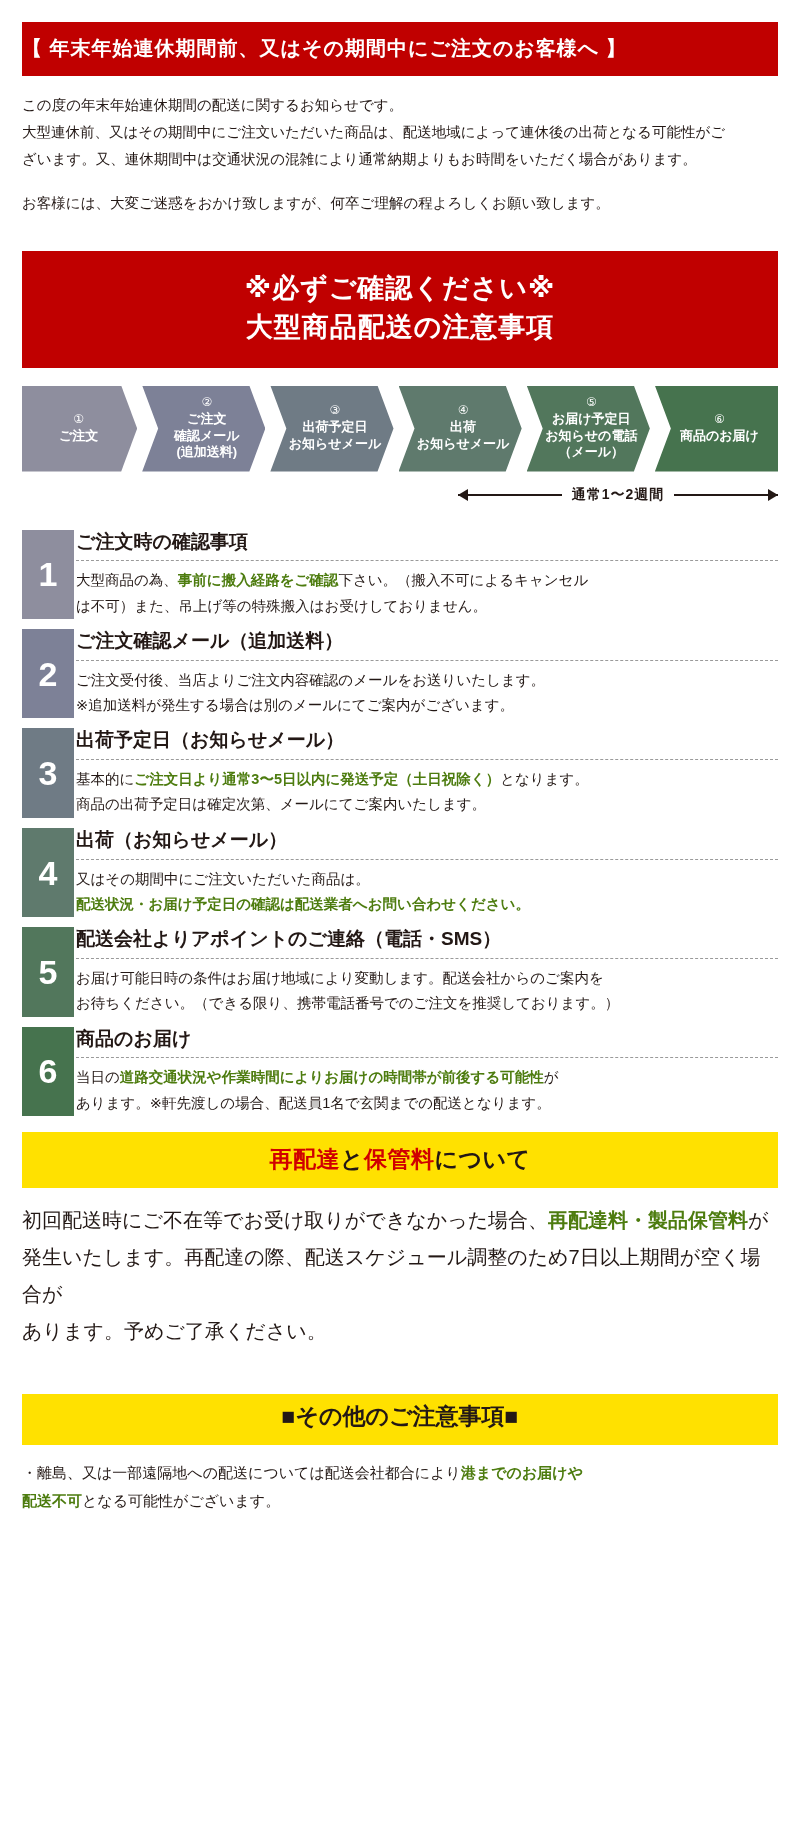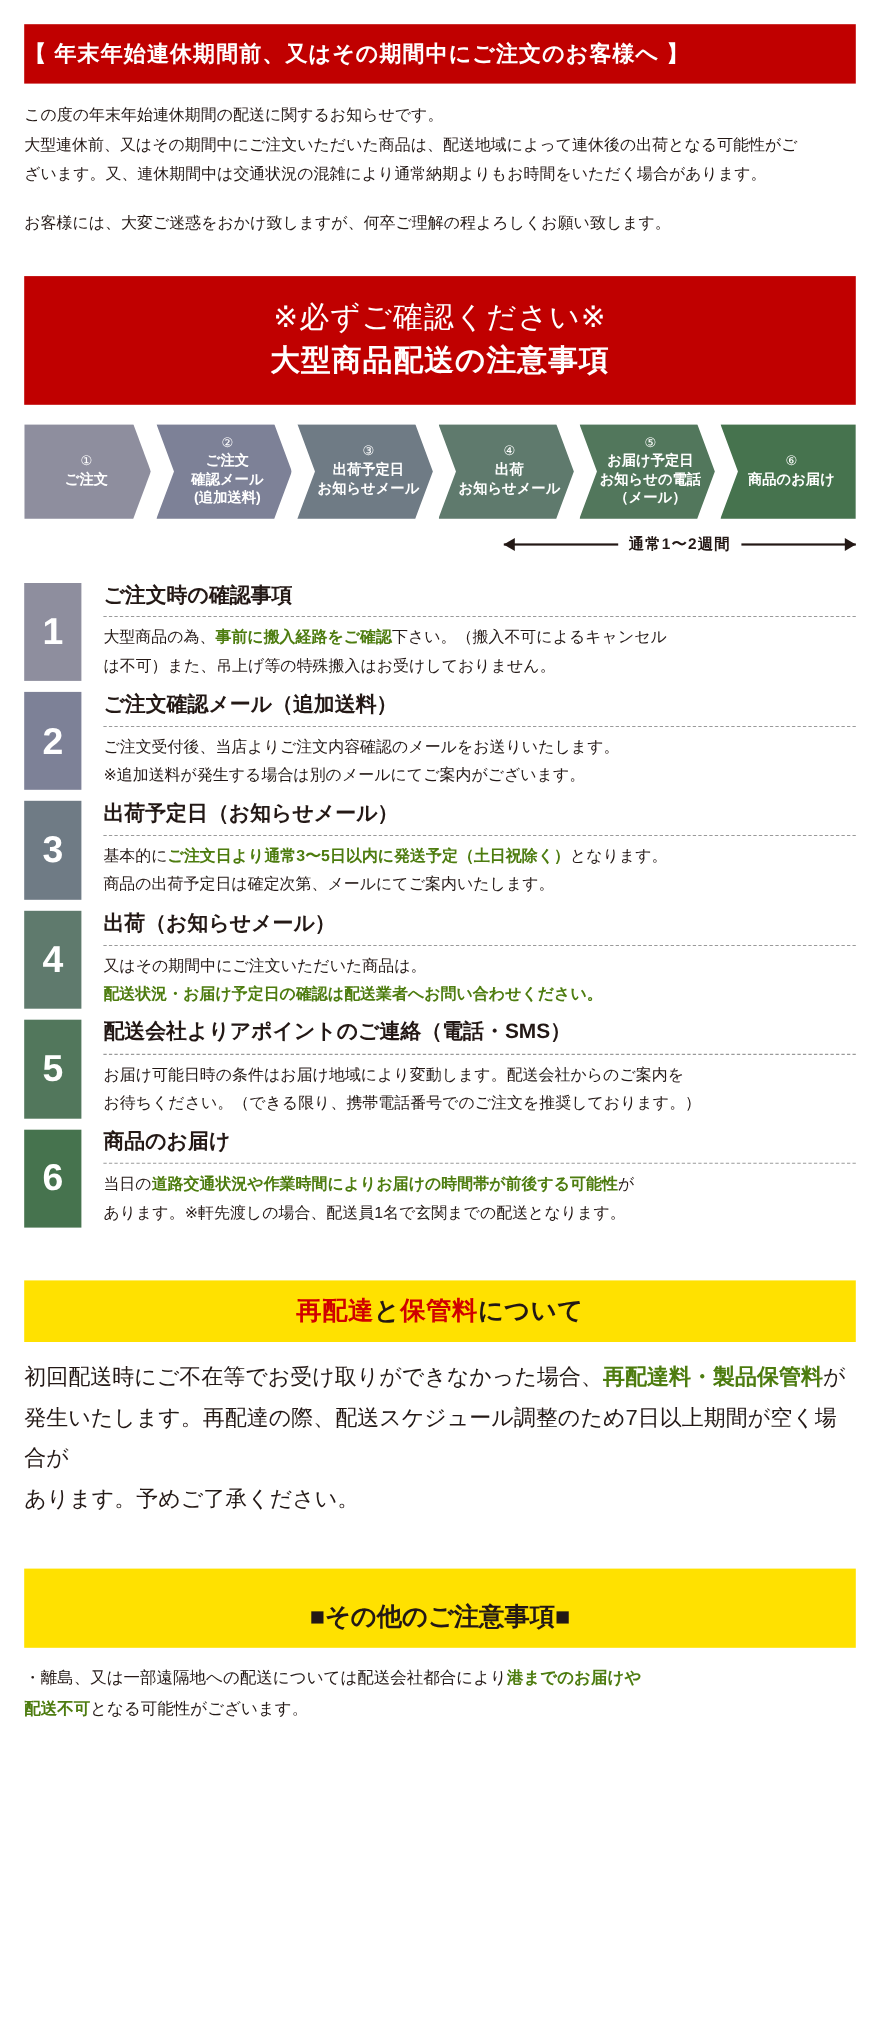--- a/index.html
+++ b/index.html
@@ -42,21 +42,21 @@
   
   .main-head {
     margin: 34px 22px 0 22px;
     background: #c00000;
     color: #ffffff;
     text-align: center;
     padding: 18px 0 20px 0;
   }
   .main-head .line1 {
     font-size: 27px;
-    font-weight: normal;
+    font-weight: bold;
     letter-spacing: 1px;
     line-height: 1.45;
   }
   .main-head .line2 {
     font-size: 27px;
     font-weight: bold;
     letter-spacing: 1px;
     line-height: 1.45;
   }
 
@@ -160,21 +160,21 @@
     color: #ffffff;
     font-size: 34px;
     font-weight: bold;
     display: flex;
     align-items: center;
     justify-content: center;
     line-height: 1;
   }
   .step-body {
     flex: 1 1 auto;
-    padding-left: 20px;
+    padding-left: 2px;
     box-sizing: border-box;
   }
   .step-title {
     font-size: 19px;
     font-weight: bold;
     color: #231815;
     padding-bottom: 6px;
     border-bottom: 1px dashed #9a9a9a;
     margin-bottom: 7px;
     line-height: 1.3;
@@ -188,21 +188,21 @@
 
   .n1 { background: #8e8e9e; }
   .n2 { background: #7d8197; }
   .n3 { background: #6f7b85; }
   .n4 { background: #5f7a6d; }
   .n5 { background: #52775c; }
   .n6 { background: #46734e; }
 
   
   .yellow-head {
-    margin: 48px 22px 0 22px;
+    margin: 16px 22px 0 22px;
     background: #ffe100;
     color: #231815;
     text-align: center;
     font-size: 23px;
     font-weight: bold;
     padding: 12px 0 13px 0;
     letter-spacing: 0.5px;
   }
   .yellow-head .rd { color: #d00000; }
   .yellow-body {
@@ -212,21 +212,21 @@
     color: #231815;
   }
 
   .other-head {
     margin: 44px 22px 0 22px;
     background: #ffe100;
     color: #231815;
     text-align: center;
     font-size: 23px;
     font-weight: bold;
-    padding: 28px 0 13px 0;
+    padding: 7px 0 13px 0;
   }
   .other-body {
     margin: 14px 22px 30px 22px;
     font-size: 15px;
     line-height: 1.85;
     color: #231815;
   }
 </style>
 </head>
 <body>

